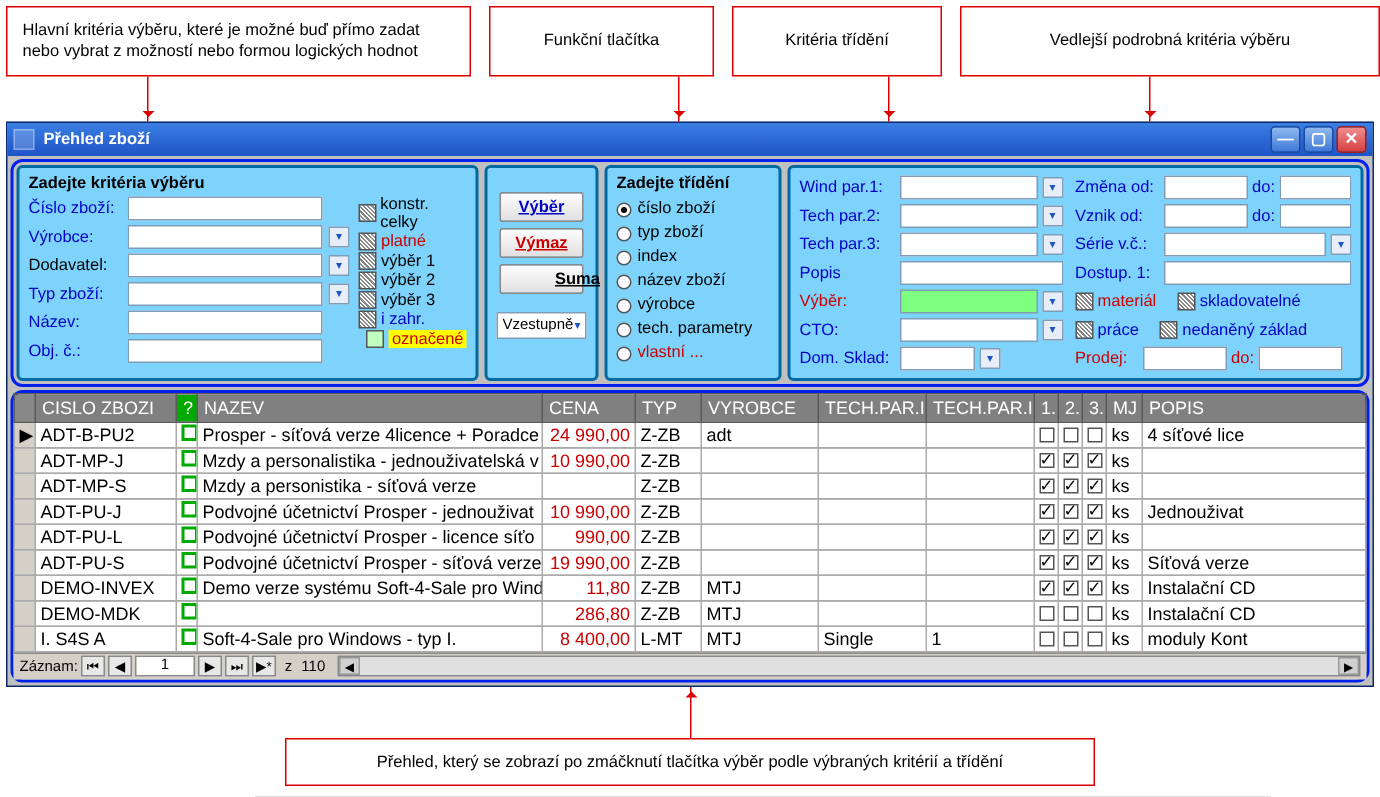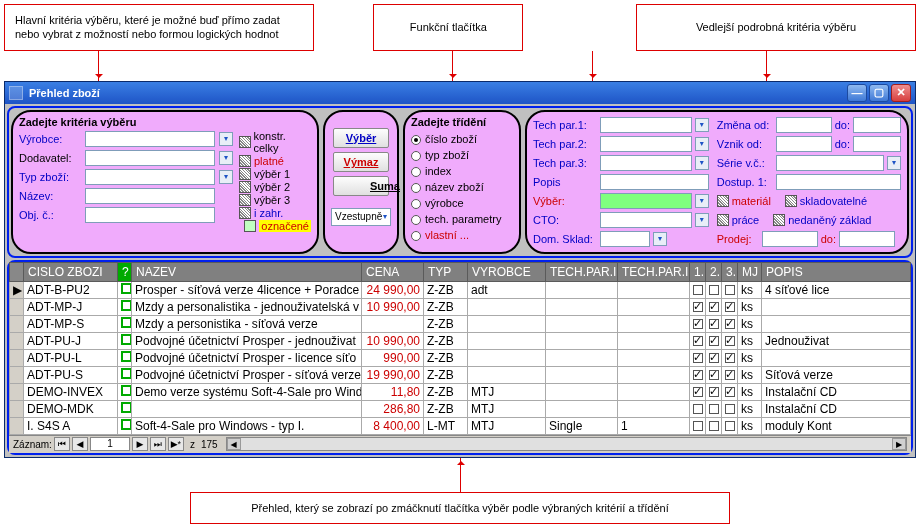--- a/index.html
+++ b/index.html
@@ -22,21 +22,21 @@
   
   .window { margin: 0 4px; border: 1px solid #0a2a6b; background: #c0c0c0; }
   .titlebar { background: linear-gradient(#3a7fe4,#1e54c6); height: 22px; display:flex; align-items:center; padding: 0 4px; color:#fff; font-weight:bold; }
   .titlebar-icon { width:14px; height:14px; background:#fff3; border:1px solid #ffffff55; margin-right:6px; }
   .titlebar-spacer { flex:1; }
   .winbtn { width:20px; height:18px; margin-left:2px; background: linear-gradient(#8fb9f0,#3e78d6); border:1px solid #1c4aa0; border-radius:3px; display:flex; align-items:center; justify-content:center; color:#fff; font-size:11px; font-weight:bold; }
   .winbtn.close { background: linear-gradient(#f08f8f,#d63e3e); border-color:#a01c1c; }
 
   
   .panel-frame { border: 2px solid #0020ee; border-radius:8px; margin:2px; padding:2px; display:flex; gap:4px; background:#c0c0c0; }
-  .grp { border: 2px solid #000000; border-radius:20px; padding:4px 6px; background:#f0abfc; }
+  .grp { border: 2px solid #0369a1; border-radius:4px; padding:4px 6px; background:#7dd3fc; }
   .grp-criteria { flex:0 0 308px; }
   .grp-btn { flex:0 0 76px; display:flex; flex-direction:column; gap:4px; align-items:center; justify-content:flex-start; padding-top:16px; }
   .grp-sort { flex:0 0 118px; }
   .grp-detail { flex:1 1 auto; }
 
   .grp-title { font-weight:bold; color:#000; margin-bottom:2px; white-space:nowrap; }
 
   .crit-row { display:flex; align-items:center; height:18px; gap:4px; }
   .crit-label { width:62px; color:#000; }
   .crit-label.blue { color:#0000c5; }
@@ -95,20 +95,21 @@
 </head>
 <body>
 
 <div class="page">
 
   <div class="annot-row">
     <div class="annot-box annot-1">Hlavní kritéria výběru, které je možné buď přímo zadat nebo vybrat z možností nebo formou logických hodnot</div>
     <div class="gap-flex"></div>
     <div class="annot-box annot-2">Funkční tlačítka</div>
     <div class="gap-flex"></div>
+    <div class="annot-box annot-3">Kritéria třídění</div>
     <div class="gap-flex"></div>
     <div class="annot-box annot-4">Vedlejší podrobná kritéria výběru</div>
   </div>
 
   <div class="arrow-row">
     <div class="v-arrow" style="left:98px; height:30px;"></div>
     <div class="v-arrow" style="left:452px; height:30px;"></div>
     <div class="v-arrow" style="left:592px; height:30px;"></div>
     <div class="v-arrow" style="left:766px; height:30px;"></div>
   </div>
@@ -123,20 +124,24 @@
       <div class="winbtn close">✕</div>
     </div>
 
     <div class="panel-frame">
 
       <div class="grp grp-criteria">
         <div class="grp-title">Zadejte kritéria výběru</div>
         <div style="display:flex; gap:6px;">
           <div class="flexcol" style="flex:0 0 200px;">
             <div class="crit-row">
+                <span class="crit-label blue">Číslo zboží:</span>
+                <div class="crit-input"></div>
+              </div>
+            <div class="crit-row">
                 <span class="crit-label blue">Výrobce:</span>
                 <div class="crit-input"></div>
                 <div class="dropchev">▾</div>
               </div>
             <div class="crit-row">
                 <span class="crit-label">Dodavatel:</span>
                 <div class="crit-input"></div>
                 <div class="dropchev">▾</div>
               </div>
             <div class="crit-row">
@@ -233,21 +238,21 @@
               <span class="radio"></span>
               <span style="color: rgb(204, 0, 0);">vlastní ...</span>
             </div>
           </div>
       </div>
 
       <div class="grp grp-detail">
         <div style="display:flex; gap:8px;">
           <div class="flexcol" style="flex:1;">
             <div class="det-row">
-                <span class="det-label" style="width:64px">Tech par.1:</span>
+                <span class="det-label" style="width:64px">Wind par.1:</span>
                 <div class="det-input" style="flex:1"></div>
                 <div class="dropchev">▾</div>
               </div>
             <div class="det-row">
                 <span class="det-label" style="width:64px">Tech par.2:</span>
                 <div class="det-input" style="flex:1"></div>
                 <div class="dropchev">▾</div>
               </div>
             <div class="det-row">
                 <span class="det-label" style="width:64px">Tech par.3:</span>
@@ -506,21 +511,21 @@
       </table>
       <div class="recordbar">
         <span>Záznam:</span>
         <div class="recbtn">⏮</div>
         <div class="recbtn">◀</div>
         <div class="recinput">1</div>
         <div class="recbtn">▶</div>
         <div class="recbtn">⏭</div>
         <div class="recbtn">▶*</div>
         <span style="margin:0 4px;">z</span>
-        <span>175</span>
+        <span>110</span>
         <div class="hscroll">
           <div class="larrow">◀</div>
             <div class="rarrow">▶</div>
         </div>
       </div>
     </div>
   </div>
 
   <div class="bottom-annot">
     <div class="bottom-arrow"></div>

